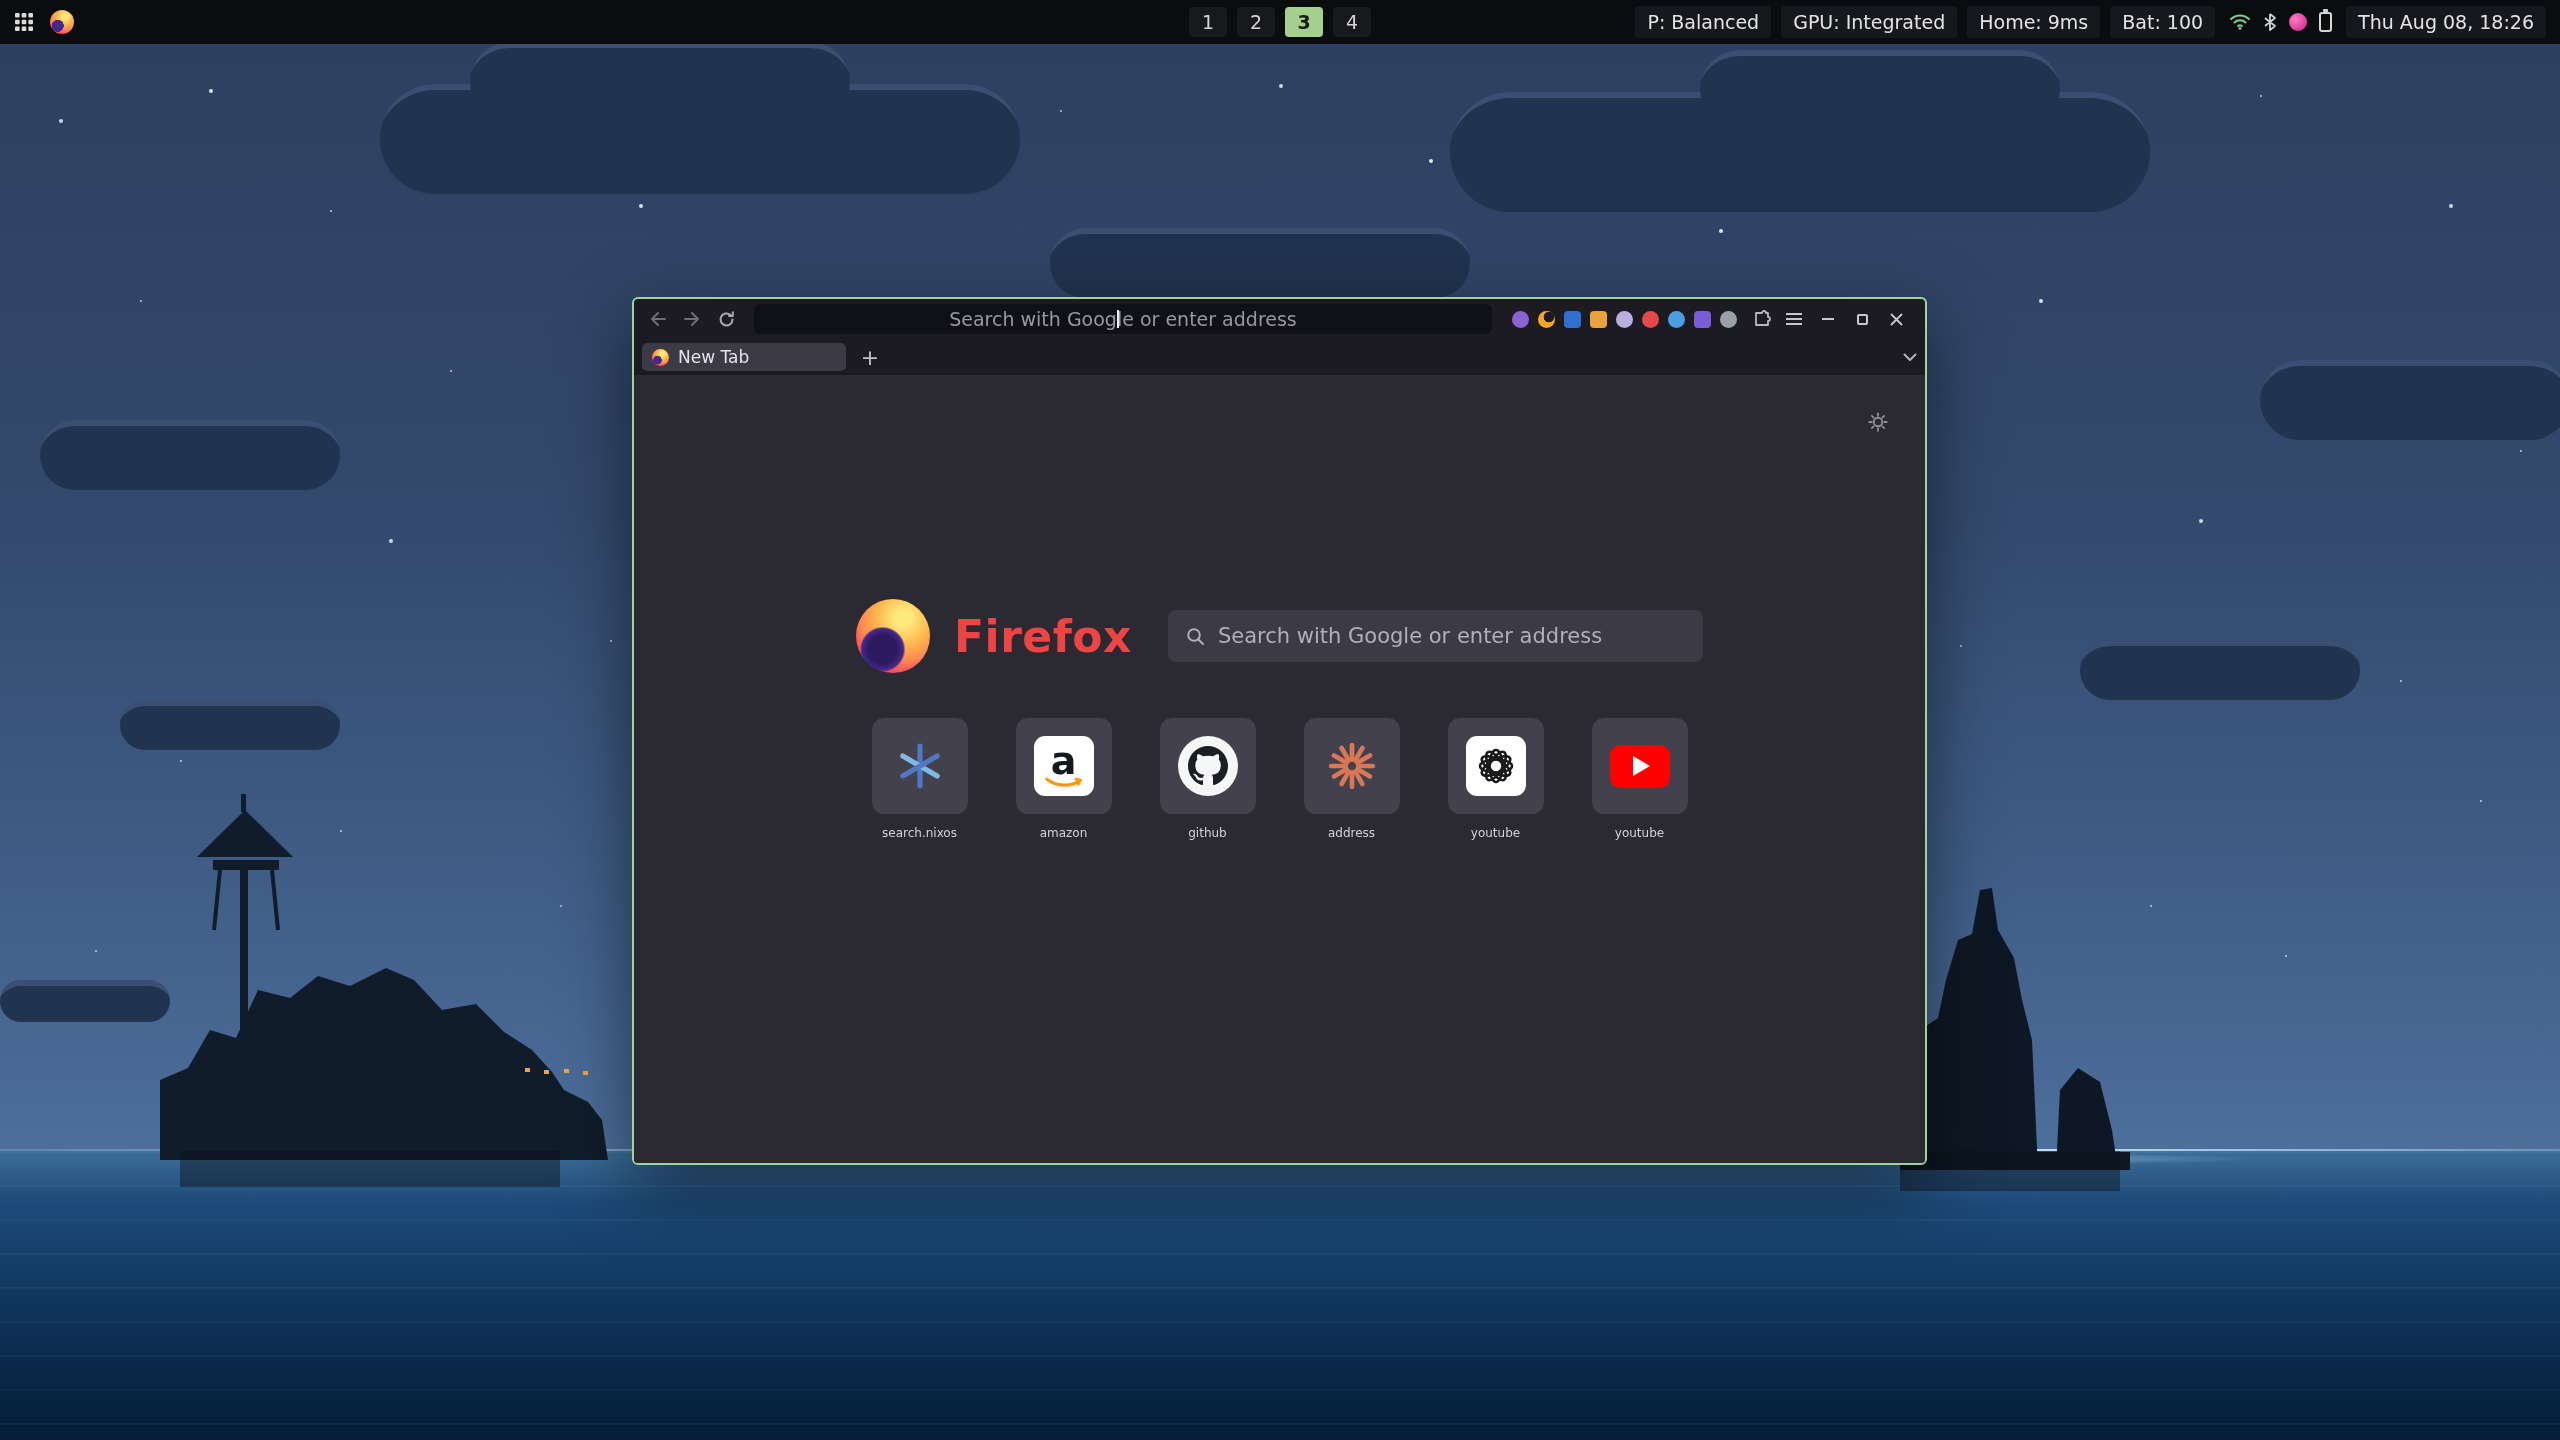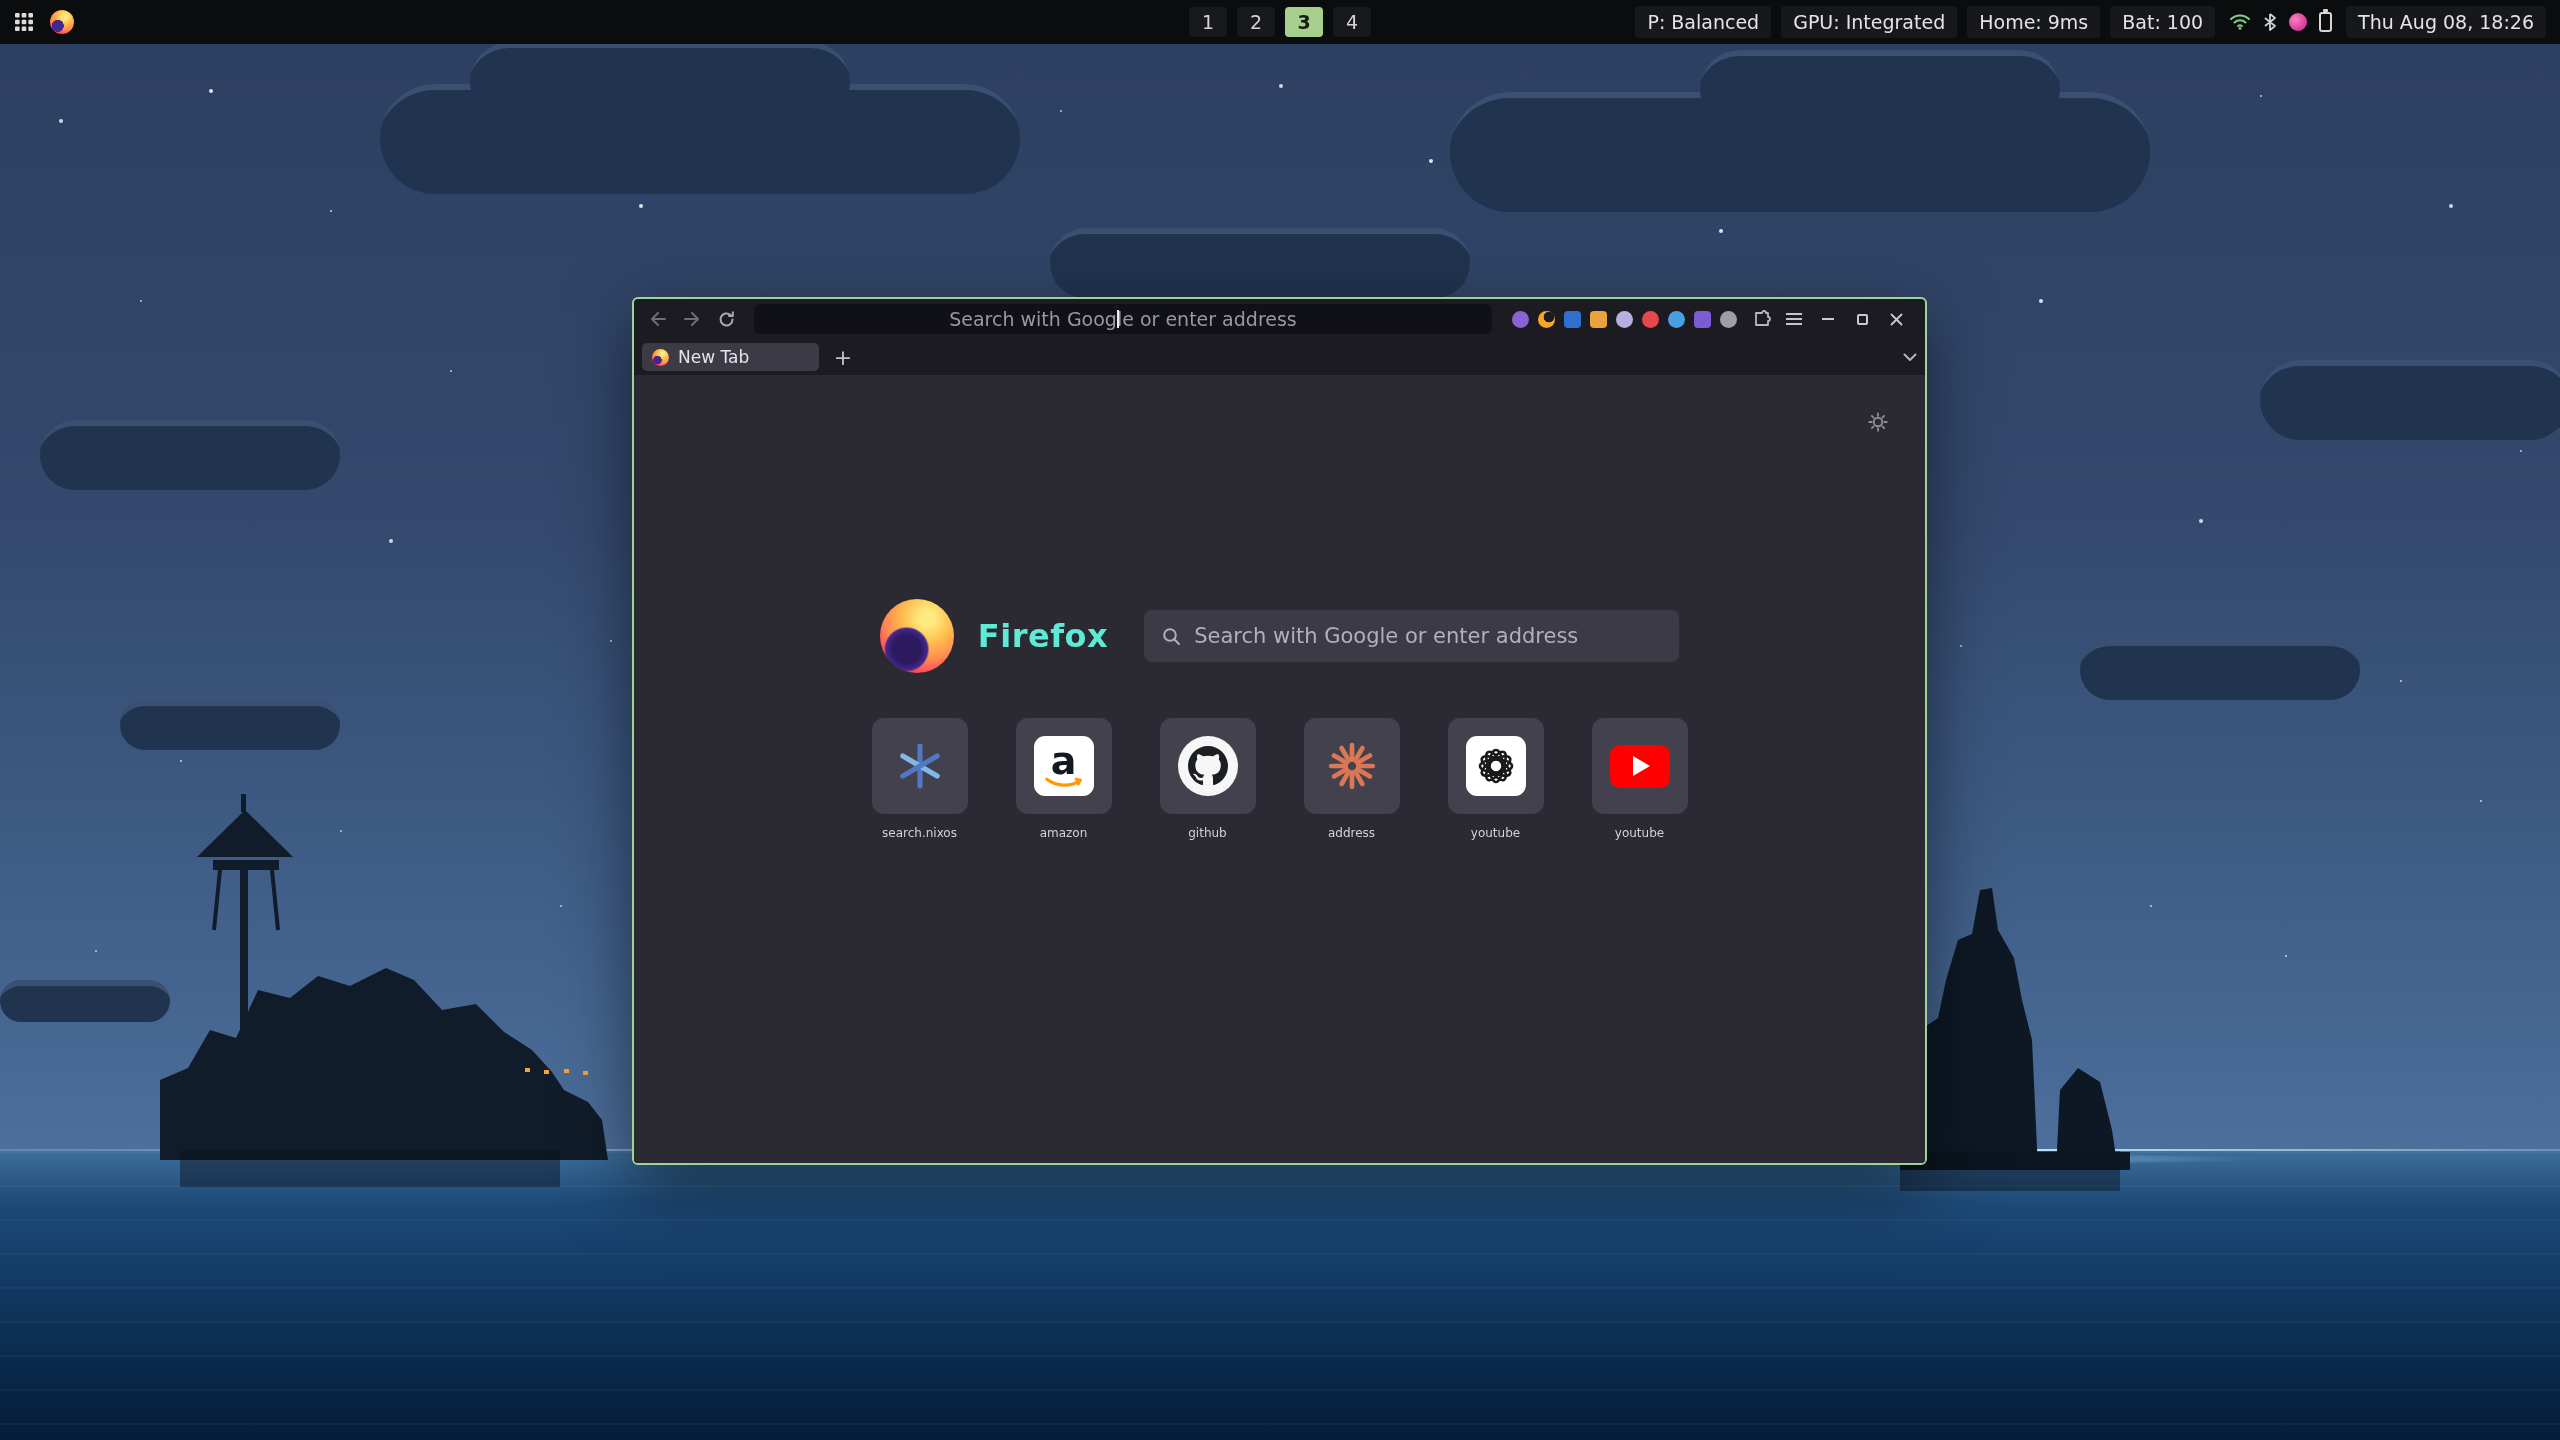--- a/index.html
+++ b/index.html
@@ -78,38 +78,38 @@
   .ext.round { border-radius:50%; }
   .chrome-btn { width:30px; height:30px; display:flex; align-items:center; justify-content:center; color:#b8b6c2; }
   .menu-bars { width:16px; height:2px; background:#c6c4ce; box-shadow:0 -5px 0 #c6c4ce, 0 5px 0 #c6c4ce; }
   .win-controls { display:flex; align-items:center; gap:16px; padding:0 12px 0 8px; }
   .wc { display:flex; align-items:center; justify-content:center; width:18px; height:18px; color:#cac8d2; }
   .wc-min { width:12px; height:2px; background:#cac8d2; }
   .wc-max { width:11px; height:11px; border:2px solid #cac8d2; border-radius:2px; }
 
   .tabbar { height:36px; display:flex; align-items:center; padding:0 8px; gap:10px; flex:0 0 auto;
     box-shadow:0 1px 0 rgba(0,0,0,.35); }
-  .tab { height:28px; width:177px; background:#3b3a45; border-radius:5px;
+  .tab { height:28px; width:204px; background:#3b3a45; border-radius:5px;
     display:flex; align-items:center; gap:9px; padding:0 10px; }
   .tab-fav { width:17px; height:17px; border-radius:50%; flex:0 0 auto;
     background: radial-gradient(circle at 32% 66%, #45278d 0 26%, transparent 27%),
       radial-gradient(circle at 62% 28%, #ffea80 0 10%, #ffbd4f 32%, #ff8a50 58%, #ff3063 82%, #b5007f 100%); }
   .tab-title { font-size:17px; color:#e4e3e9; white-space:nowrap; overflow:hidden; }
   .newtab-btn { width:28px; height:28px; display:flex; align-items:center; justify-content:center;
     color:#c2c0ca; font-size:22px; border-radius:4px; }
   .tab-list-btn { margin-left:auto; color:#b5b3bd; display:flex; align-items:center; }
 
   .content { flex:1; position:relative; background:var(--content-bg,#2b2a33); }
   .gear-btn { position:absolute; top:36px; right:36px; color:#8f8d98; }
 
   .hero { position:absolute; top:224px; left:0; right:0; display:flex; align-items:center; justify-content:center; gap:24px; }
   .fflogo { width:74px; height:74px; border-radius:50%; flex:0 0 auto;
     background: radial-gradient(circle at 36% 68%, #2b1a5e 0 20%, #45278d 30%, transparent 33%),
       radial-gradient(circle at 64% 26%, #ffea80 0 10%, #ffbd4f 34%, #ff8a50 58%, #ff3063 82%, #b5007f 100%); }
-  .brand { font-size:32px; font-weight:700; color:#5eead4; letter-spacing:.5px; margin-right:12px; }
+  .brand { font-size:44px; font-weight:700; color:#ef4444; letter-spacing:.5px; margin-right:12px; }
   .searchbox { width:535px; height:52px; background:#3c3b45; border-radius:8px;
     display:flex; align-items:center; padding:0 18px; gap:13px; }
   .searchbox input { flex:1; background:transparent; border:none; outline:none;
     color:#e6e5ea; font-size:21px; font-family:"DejaVu Sans", sans-serif; }
   .searchbox input::placeholder { color:#b1afbb; }
 
   .shortcuts { position:absolute; top:343px; left:0; right:0; display:flex; justify-content:center; gap:48px; }
   .shortcut { width:96px; display:flex; flex-direction:column; align-items:center; }
   .tile { width:96px; height:96px; border-radius:12px; background:var(--tile-bg,#42414d);
     display:flex; align-items:center; justify-content:center; }

